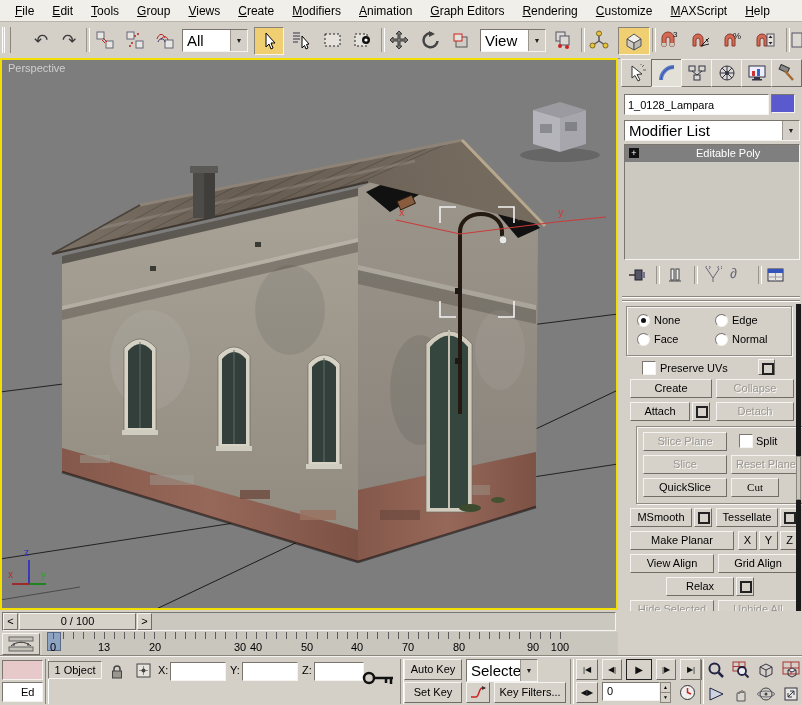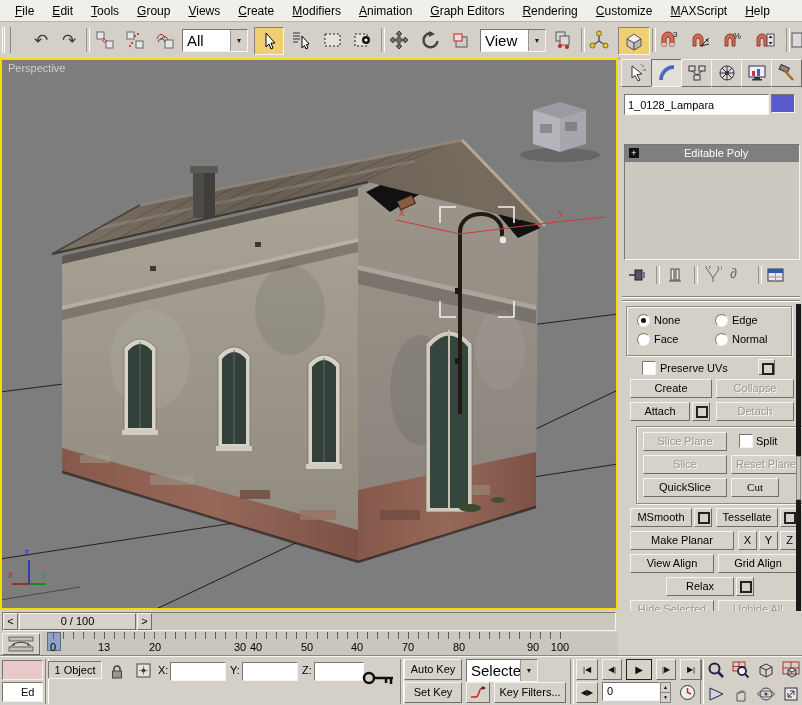--- a/index.html
+++ b/index.html
@@ -433,25 +433,29 @@
     <div class="tab" style="left:151px;">
       <svg class="ico" width="18" height="18">
           <rect x="2" y="2" width="9" height="5" fill="#888" stroke="#333" transform="rotate(25 6 4)"></rect>
           <line x1="7" y1="7" x2="15" y2="16" stroke="#a06a30" stroke-width="2.5"></line>
         </svg>
     </div>
 
     <input class="abs sunk" style="left: 4px; top: 36px; width: 138px; height: 17px; font-size: 11px; font-family: &quot;Liberation Sans&quot;, sans-serif; padding-left: 3px;" value="1_0128_Lampara">
     <div class="abs" style="left:151px;top:36px;width:24px;height:19px;background:#5a5ace;border:1px solid;border-color:#7a766f #f5f3ef #f5f3ef #7a766f;box-sizing:border-box;"></div>
 
+    <div class="combo" style="left:4px;top:62px;width:174px;height:19px;">
+      <span class="ct">Modifier List</span>
+      <span class="ca">▼</span>
+    </div>
 
     <div class="abs sunk" style="left:4px;top:86px;width:174px;height:114px;background:#ccc9c1;">
       <div style="position:relative;height:17px;background:#7f7f7f;color:#fff;line-height:17px;">
         <span style="position:absolute;left:4px;top:3px;width:10px;height:10px;background:#111;color:#fff;font-size:9px;line-height:10px;text-align:center;">+</span>
-        <span style="margin-left:20px;padding-left:39px;">Editable Poly</span>
+        <span style="margin-left:32px;padding-left:39px;">Editable Poly</span>
       </div>
     </div>
 
     <div class="abs" style="left:0;top:206px;width:182px;height:24px;">
       <div class="abs" style="left:8px;top:2px;">
         <svg class="ico" width="20" height="18">
             <line x1="1" y1="9" x2="7" y2="9" stroke="#333" stroke-width="1.5"></line>
             <rect x="7" y="4" width="7" height="10" fill="#556" stroke="#223"></rect>
             <rect x="14" y="6" width="3" height="6" fill="#778"></rect>
           </svg>

